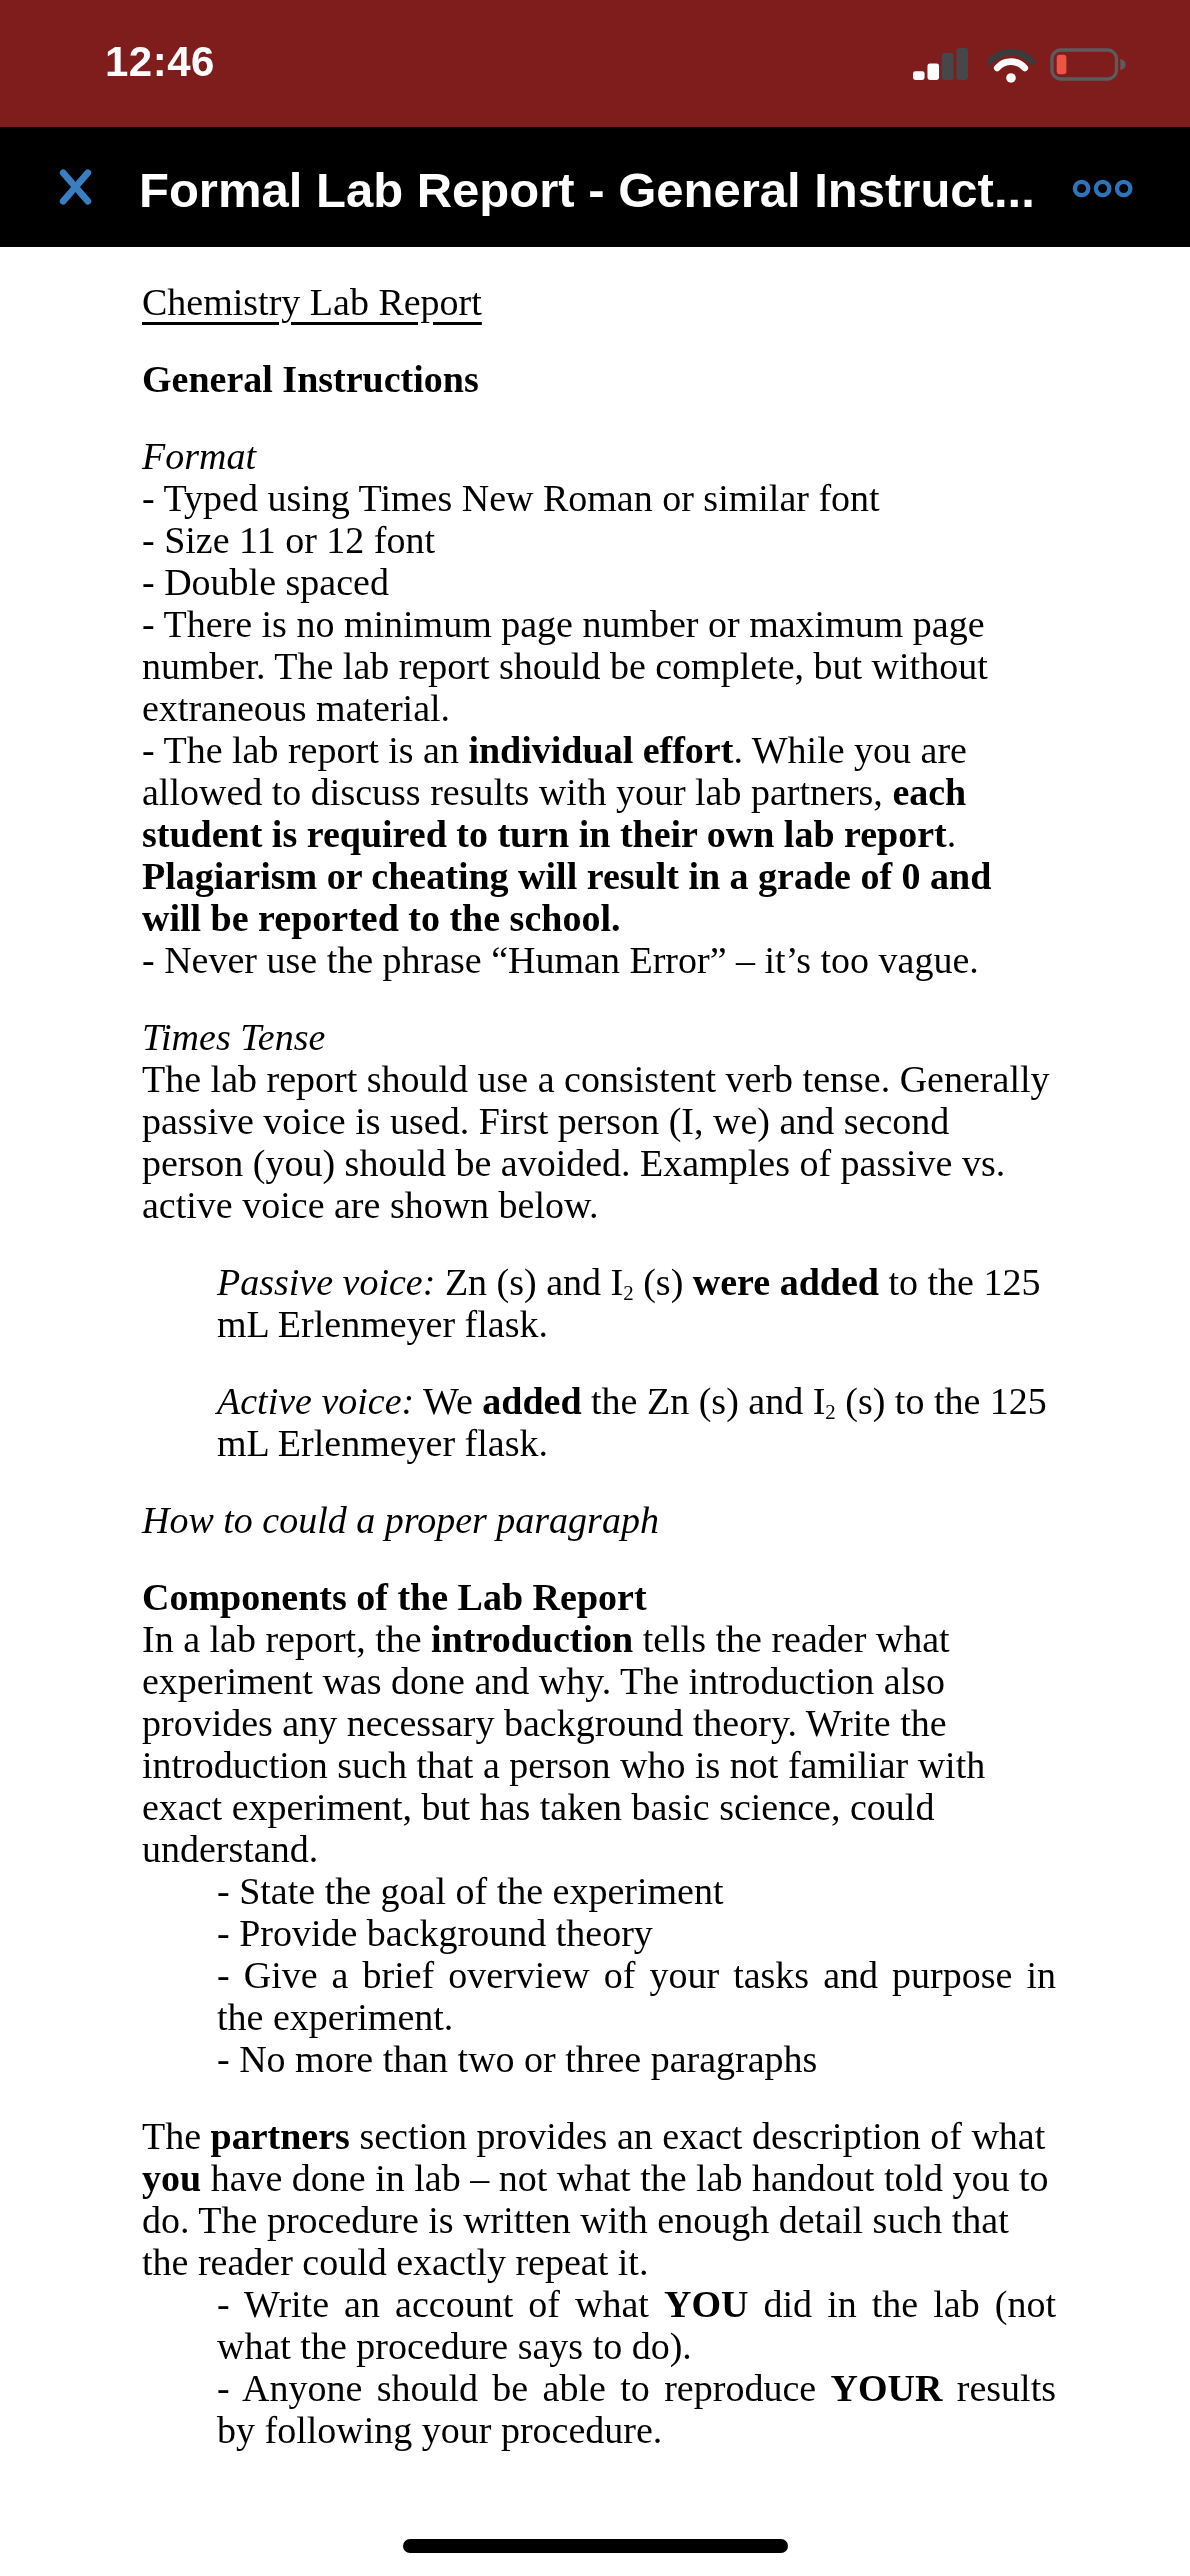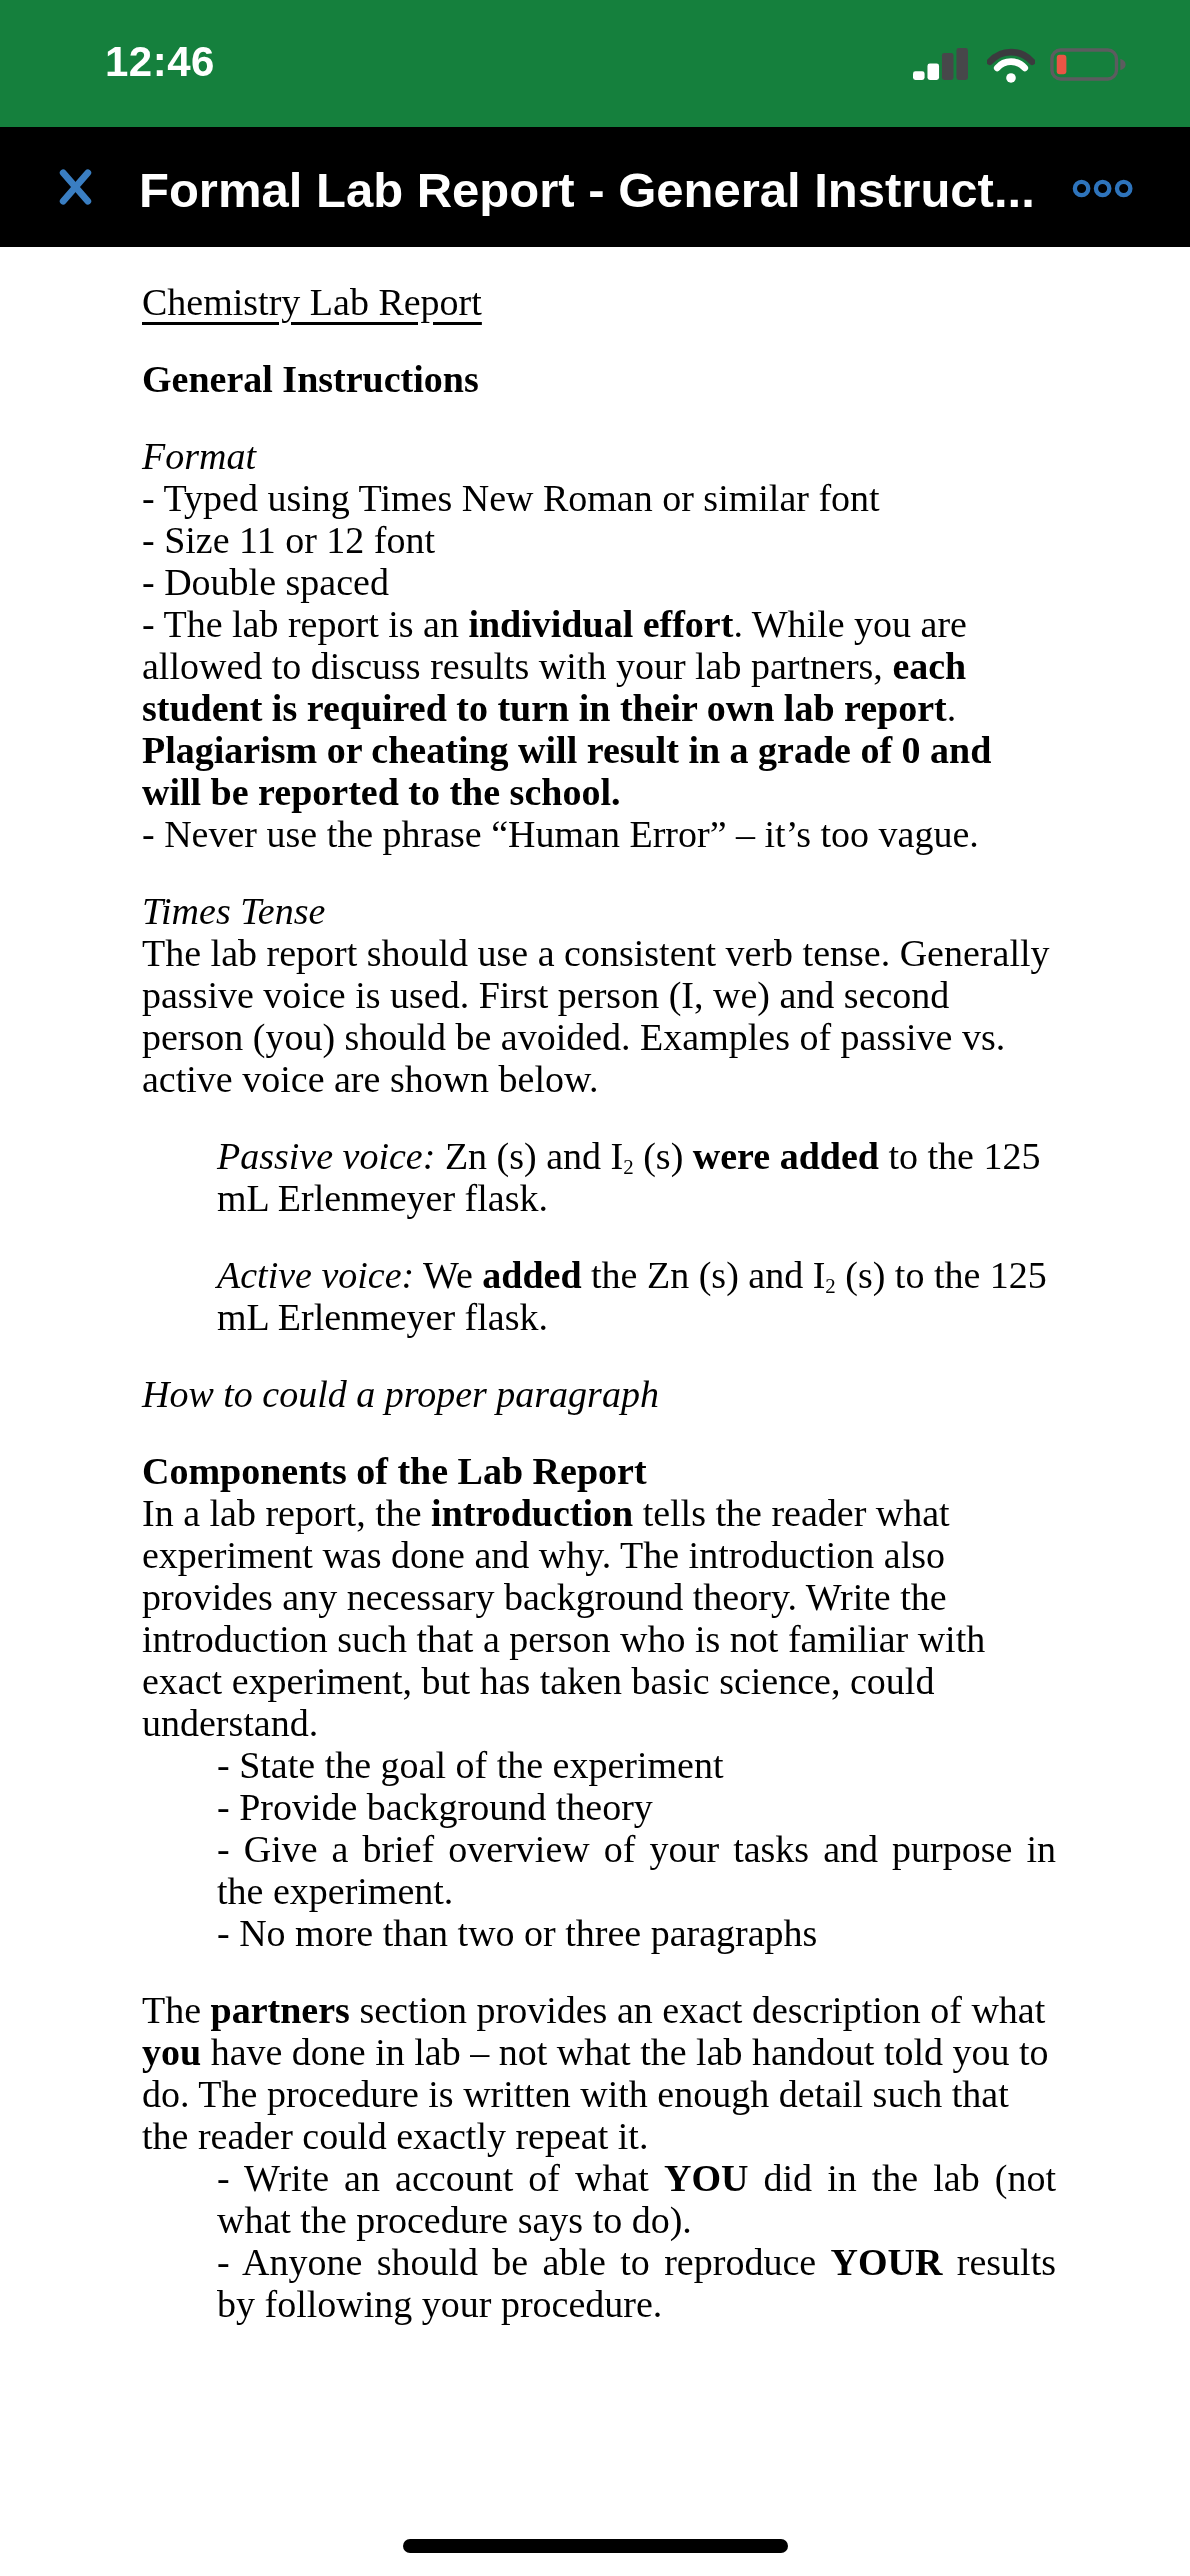--- a/index.html
+++ b/index.html
@@ -1,16 +1,16 @@
 <!DOCTYPE html>
 <html><head>
 <meta charset="utf-8">
 <style>
   html,body{margin:0;padding:0;background:#000;}
-  .screen{position:relative;width:1190px;height:2576px;background:#15803d;overflow:hidden;
+  .screen{position:relative;width:1190px;height:2576px;background:#7f1d1d;overflow:hidden;
           font-family:"Liberation Sans",sans-serif;}
   
   .status-bar{position:absolute;left:0;top:0;width:1190px;height:127px;}
   .status-time{position:absolute;left:105px;top:38px;font-size:42px;font-weight:700;
                color:#fff;letter-spacing:0.5px;}
   .icon-abs{position:absolute;top:48px;}
   .sig{left:913px;} .wifi{left:987px;} .batt{left:1050px;}
   
   .nav-bar{position:absolute;left:0;top:127px;width:1190px;height:121px;background:#000;padding-left:36px;}
   .close-btn{position:absolute;left:54px;top:38px;width:42px;height:46px;background:none;
@@ -78,20 +78,21 @@
     </button>
   </div>
 
   <div class="document" id="doc">
       <p class="para"><span class="u ">Chemistry Lab Report</span></p>
       <p class="para gap"><span class="b ">General Instructions</span></p>
       <p class="para gap"><span class="i ">Format</span></p>
       <p class="para"><span class="">- Typed using Times New Roman or similar font</span></p>
       <p class="para"><span class="">- Size 11 or 12 font</span></p>
       <p class="para"><span class="">- Double spaced</span></p>
+      <p class="para"><span class="">- There is no minimum page number or maximum page number. The lab report should be complete, but without extraneous material.</span></p>
       <p class="para"><span class="">- The lab report is an </span><span class="b ">individual effort</span><span class="">. While you are allowed to discuss results with your lab partners, </span><span class="b ">each student is required to turn in their own lab report</span><span class="">. </span><span class="b ">Plagiarism or cheating will result in a grade of 0 and will be reported to the school.</span></p>
       <p class="para"><span class="">- Never use the phrase “Human Error” – it’s too vague.</span></p>
       <p class="para gap"><span class="i ">Times Tense</span></p>
       <p class="para"><span class="">The lab report should use a consistent verb tense. Generally passive voice is used. First person (I, we) and second person (you) should be avoided. Examples of passive vs. active voice are shown below.</span></p>
       <p class="para gap indent"><span class="i ">Passive voice:</span><span class=""> Zn (s) and I</span><span class="sub">2</span><span class=""> (s) </span><span class="b ">were added</span><span class=""> to the 125 mL Erlenmeyer flask.</span></p>
       <p class="para gap indent"><span class="i ">Active voice:</span><span class=""> We </span><span class="b ">added</span><span class=""> the Zn (s) and I</span><span class="sub">2</span><span class=""> (s) to the 125 mL Erlenmeyer flask.</span></p>
       <p class="para gap"><span class="i ">How to could a proper paragraph</span></p>
       <p class="para gap"><span class="b ">Components of the Lab Report</span></p>
       <p class="para"><span class="">In a lab report, the </span><span class="b ">introduction</span><span class=""> tells the reader what experiment was done and why. The introduction also provides any necessary background theory. Write the introduction such that a person who is not familiar with exact experiment, but has taken basic science, could understand.</span></p>
       <p class="para indent"><span class="">- State the goal of the experiment</span></p>

